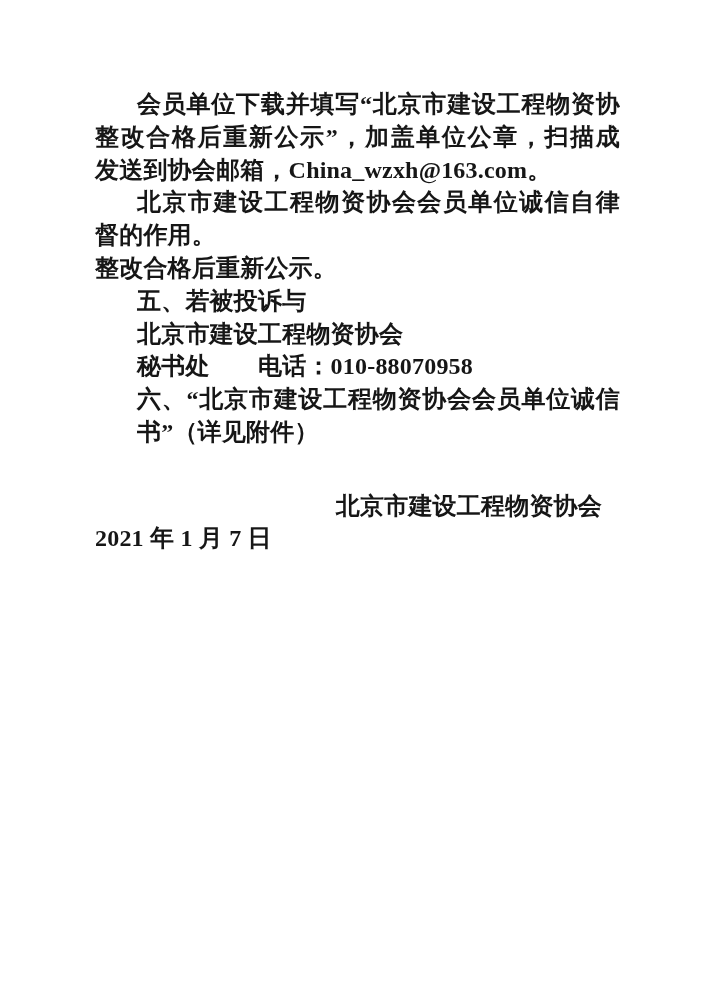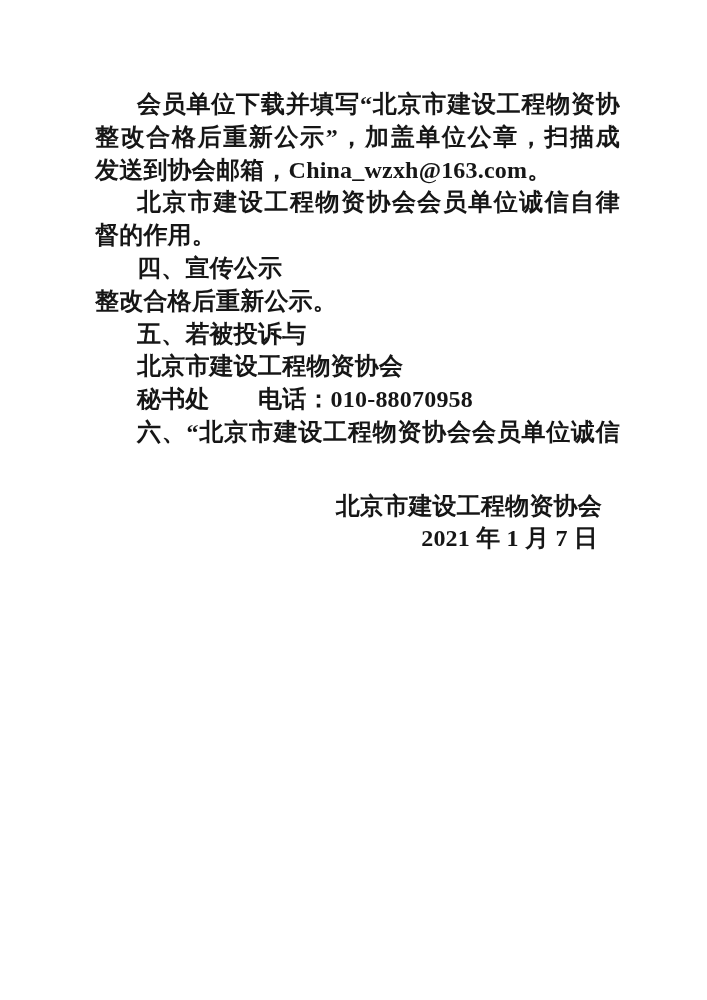--- a/index.html
+++ b/index.html
@@ -47,45 +47,45 @@
   }
   .sig-block {
     margin-top: 8px;
     width: 525px;
   }
   .sig-org {
     text-align: right;
     padding-right: 18px;
   }
   .sig-date {
-    text-align: right;
+    text-align: left;
     padding-right: 22px;
   }
 </style>
 </head>
 <body>
 
 <div class="page">
   <div class="textblock">
 
     <div class="line indent jfull">会员单位下载并填写“北京市建设工程物资协会会员单</div>
     <div class="line jfull">整改合格后重新公示”，加盖单位公章，扫描成 PDF 格式文件，</div>
     <div class="line">发送到协会邮箱，China_wzxh@163.com。</div>
 
     <div class="line indent jfull">北京市建设工程物资协会会员单位诚信自律承诺，提供技</div>
     <div class="line">督的作用。</div>
 
-    <div class="line indent">四、宣传公示</div>
     <div class="line">整改合格后重新公示。</div>
 
     <div class="line indent">五、若被投诉与</div>
     <div class="line indent">北京市建设工程物资协会</div>
     <div class="line indent">秘书处　　电话：010-88070958</div>
 
     <div class="line indent jfull">六、“北京市建设工程物资协会会员单位诚信自律承诺</div>
+    <div class="line indent">书”（详见附件）</div>
 
     <div class="line blank"></div>
 
     <div class="sig-block">
       <div class="line sig-org">北京市建设工程物资协会</div>
       <div class="line sig-date">2021 年 1 月 7 日</div>
     </div>
 
   </div>
 </div>

